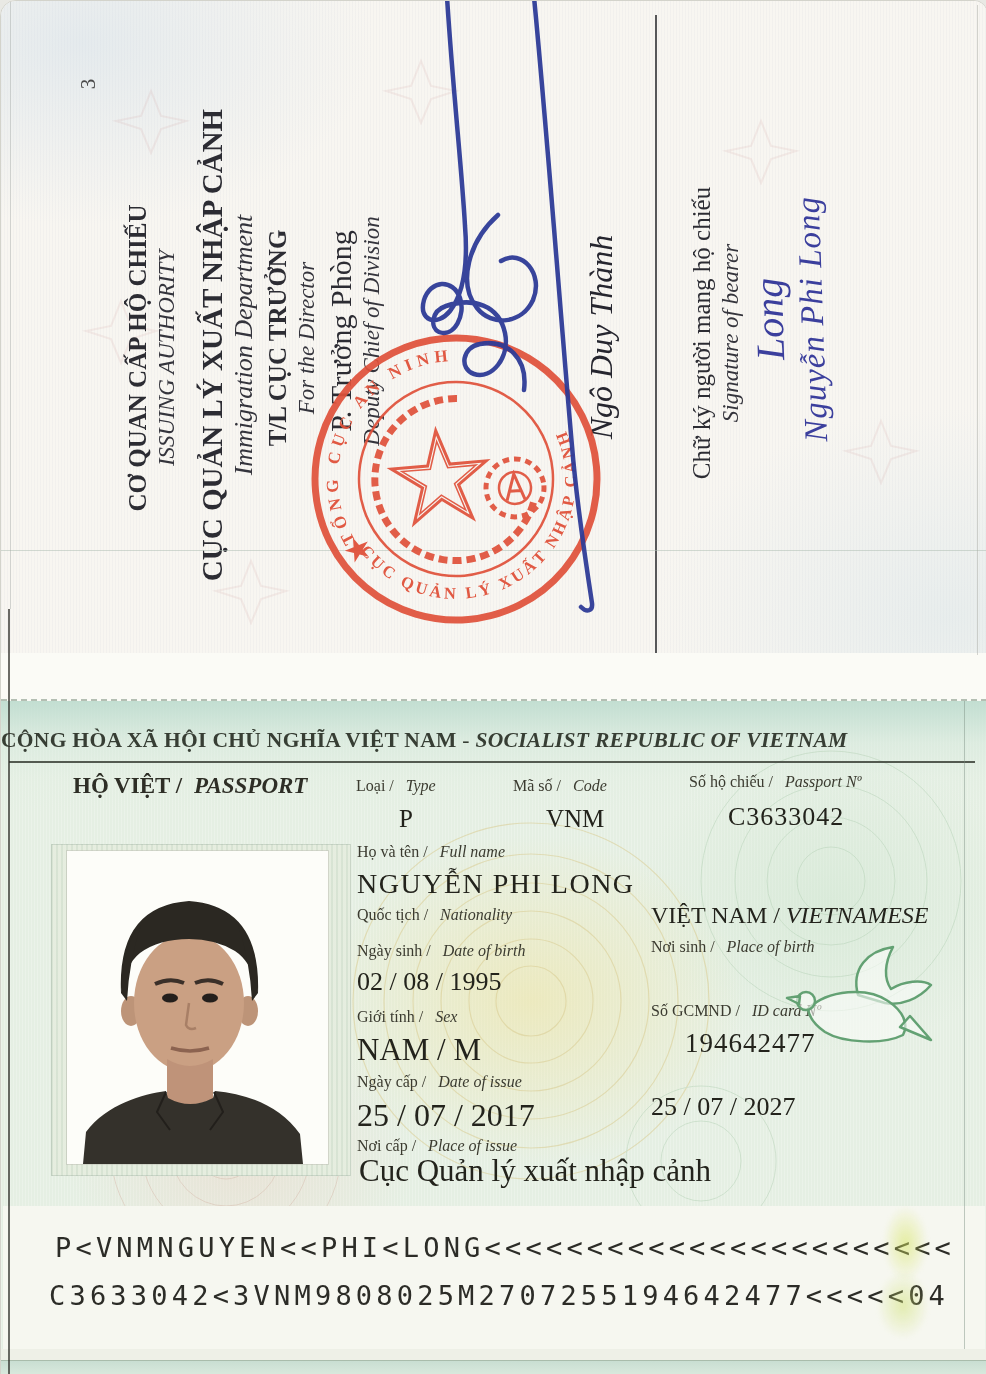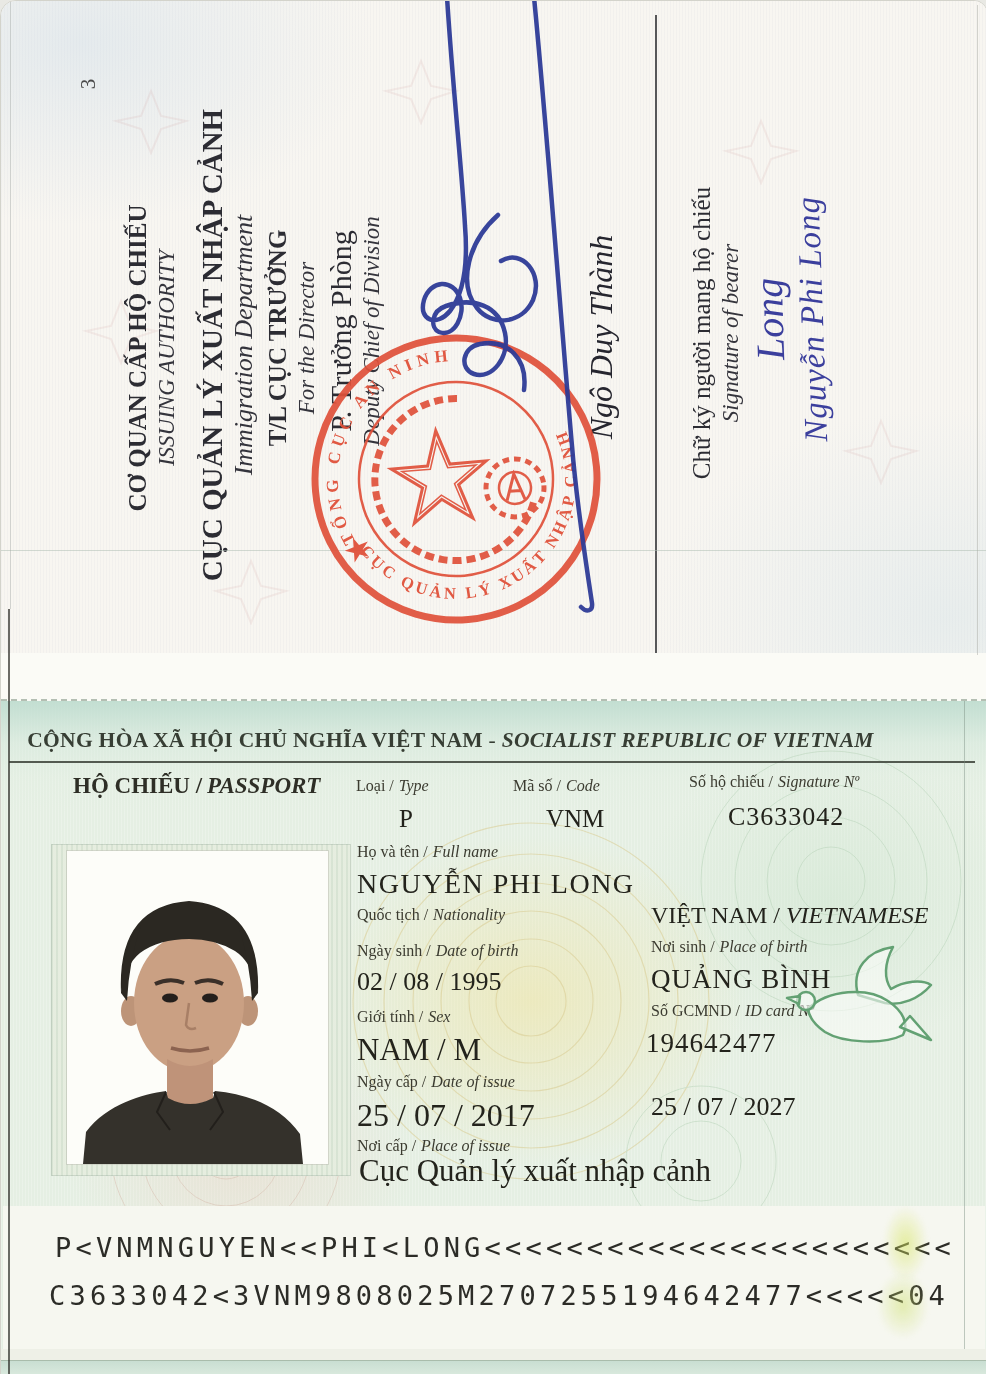--- a/index.html
+++ b/index.html
@@ -43,27 +43,27 @@
     position:absolute;left:0;top:700px;width:986px;height:648px;
     background:
       linear-gradient(180deg, rgba(188,219,206,.85) 0, rgba(212,232,220,.5) 42px, rgba(224,238,226,.25) 75px, transparent 110px),
       radial-gradient(300px 230px at 530px 300px, rgba(240,229,166,.6), transparent 72%),
       radial-gradient(230px 180px at 240px 460px, rgba(236,212,198,.45), transparent 75%),
       radial-gradient(260px 200px at 830px 200px, rgba(205,229,207,.5), transparent 75%),
       repeating-linear-gradient(90deg, rgba(255,255,255,.22) 0 1px, transparent 1px 3px),
       #e5efe3;
   }
   .guilloche{position:absolute;left:0;top:0;}
-  .hdr{position:absolute;left:0;top:27px;width:899px;text-align:center;
+  .hdr{position:absolute;left:0;top:27px;width:899px;text-align:left;
        font-size:21.5px;color:#373e34;letter-spacing:.3px;white-space:nowrap;}
   .hdr b{font-weight:bold;}
   .hdr i{font-weight:bold;font-style:italic;}
   .hdr-rule{position:absolute;left:8px;top:60px;width:966px;height:2px;background:rgba(58,63,54,.85);}
   .lbl{position:absolute;font-size:16px;color:#3b3b30;white-space:nowrap;}
-  .lbl i{font-style:italic;margin-left:5px;}
+  .lbl i{font-style:italic;margin-left:12px;}
   .lbl.big{font-size:23px;font-weight:bold;color:#2e2e26;}
   .lbl.big i{font-weight:bold;}
   .val{position:absolute;color:#23231c;white-space:nowrap;}
   .val i{font-style:italic;}
   .photo-frame{position:absolute;left:50px;top:143px;width:300px;height:332px;
       background:repeating-linear-gradient(90deg, rgba(164,196,176,.25) 0 2px, rgba(220,235,224,.25) 2px 5px),#e9eedf;
       box-shadow:inset 0 0 0 1px rgba(150,170,155,.35);}
   .photo{position:absolute;left:16px;top:7px;width:261px;height:313px;background:#fdfdf9;
       box-shadow:0 0 0 1px rgba(190,190,180,.5);}
   .dove{position:absolute;left:772px;top:238px;}
@@ -203,30 +203,30 @@
         </g>
       </g>
     </svg>
 
     <div class="hdr">
       <b>CỘNG HÒA XÃ HỘI CHỦ NGHĨA VIỆT NAM</b><span> - </span><i>SOCIALIST REPUBLIC OF VIETNAM</i>
     </div>
     <div class="hdr-rule"></div>
 
     <div class="lbl big" style="left:72px;top:72px">
-      <span>HỘ CHIẾU /</span><i>PASSPORT</i>
+      <span>HỘ VIỆT /</span><i>PASSPORT</i>
     </div>
     <div class="lbl" style="left:355px;top:76px">
       <span>Loại /</span><i>Type</i>
     </div>
     <div class="lbl" style="left:512px;top:76px">
       <span>Mã số /</span><i>Code</i>
     </div>
     <div class="lbl" style="left:688px;top:72px">
-      <span>Số hộ chiếu /</span><i>Signature Nº</i>
+      <span>Số hộ chiếu /</span><i>Passport Nº</i>
     </div>
     <div class="val" style="left:398px;top:104px;font-size:25px">P</div>
     <div class="val" style="left:545px;top:104px;font-size:25px">VNM</div>
     <div class="val" style="left:727px;top:101px;font-size:26px;letter-spacing:1px">C3633042</div>
 
     <div class="photo-frame">
       <div class="photo">
         <svg width="261" height="313" viewBox="0 0 261 313">
           <rect width="261" height="313" fill="#fdfdf9"></rect>
           <ellipse cx="64" cy="160" rx="10" ry="15" fill="#bd9478"></ellipse>
@@ -276,26 +276,25 @@
     </div>
     <div class="val" style="left:358px;top:452px;font-size:31px">Cục Quản lý xuất nhập cảnh</div>
 
     <div class="val" style="left:650px;top:201px;font-size:24px">
       <span>VIỆT NAM /</span> <i>VIETNAMESE</i>
     </div>
 
     <div class="lbl" style="left:650px;top:237px">
       <span>Nơi sinh /</span><i>Place of birth</i>
     </div>
-    <div class="val" style="left:650px;top:263px;font-size:27px;letter-spacing:1px">QUẢNG BÌNH</div>
 
     <div class="lbl" style="left:650px;top:301px">
       <span>Số GCMND /</span><i>ID card Nº</i>
     </div>
-    <div class="val" style="left:645px;top:327px;font-size:27px;letter-spacing:1px">194642477</div>
+    <div class="val" style="left:684px;top:327px;font-size:27px;letter-spacing:1px">194642477</div>
 
     <div class="val" style="left:650px;top:391px;font-size:26px">25 / 07 / 2027</div>
 
     <svg class="dove" width="165" height="125" viewBox="0 0 165 125">
       <g stroke="#63a173" stroke-width="2.5" fill="rgba(250,252,248,0.6)" stroke-linejoin="round">
         <path d="M 85,56 C 78,30 94,12 120,8 C 111,25 111,40 118,50 C 131,42 149,40 158,46 C 146,60 128,67 112,64 Z"></path>
         <path d="M 35,70 C 55,50 95,48 115,62 C 130,72 136,85 130,96 C 110,106 70,104 52,93 C 42,86 36,78 35,70 Z"></path>
         <path d="M 127,88 L 158,101 L 137,77 Z"></path>
         <circle cx="33" cy="62" r="9"></circle>
         <path d="M 14,59 L 27,57 L 26,65 Z"></path>

